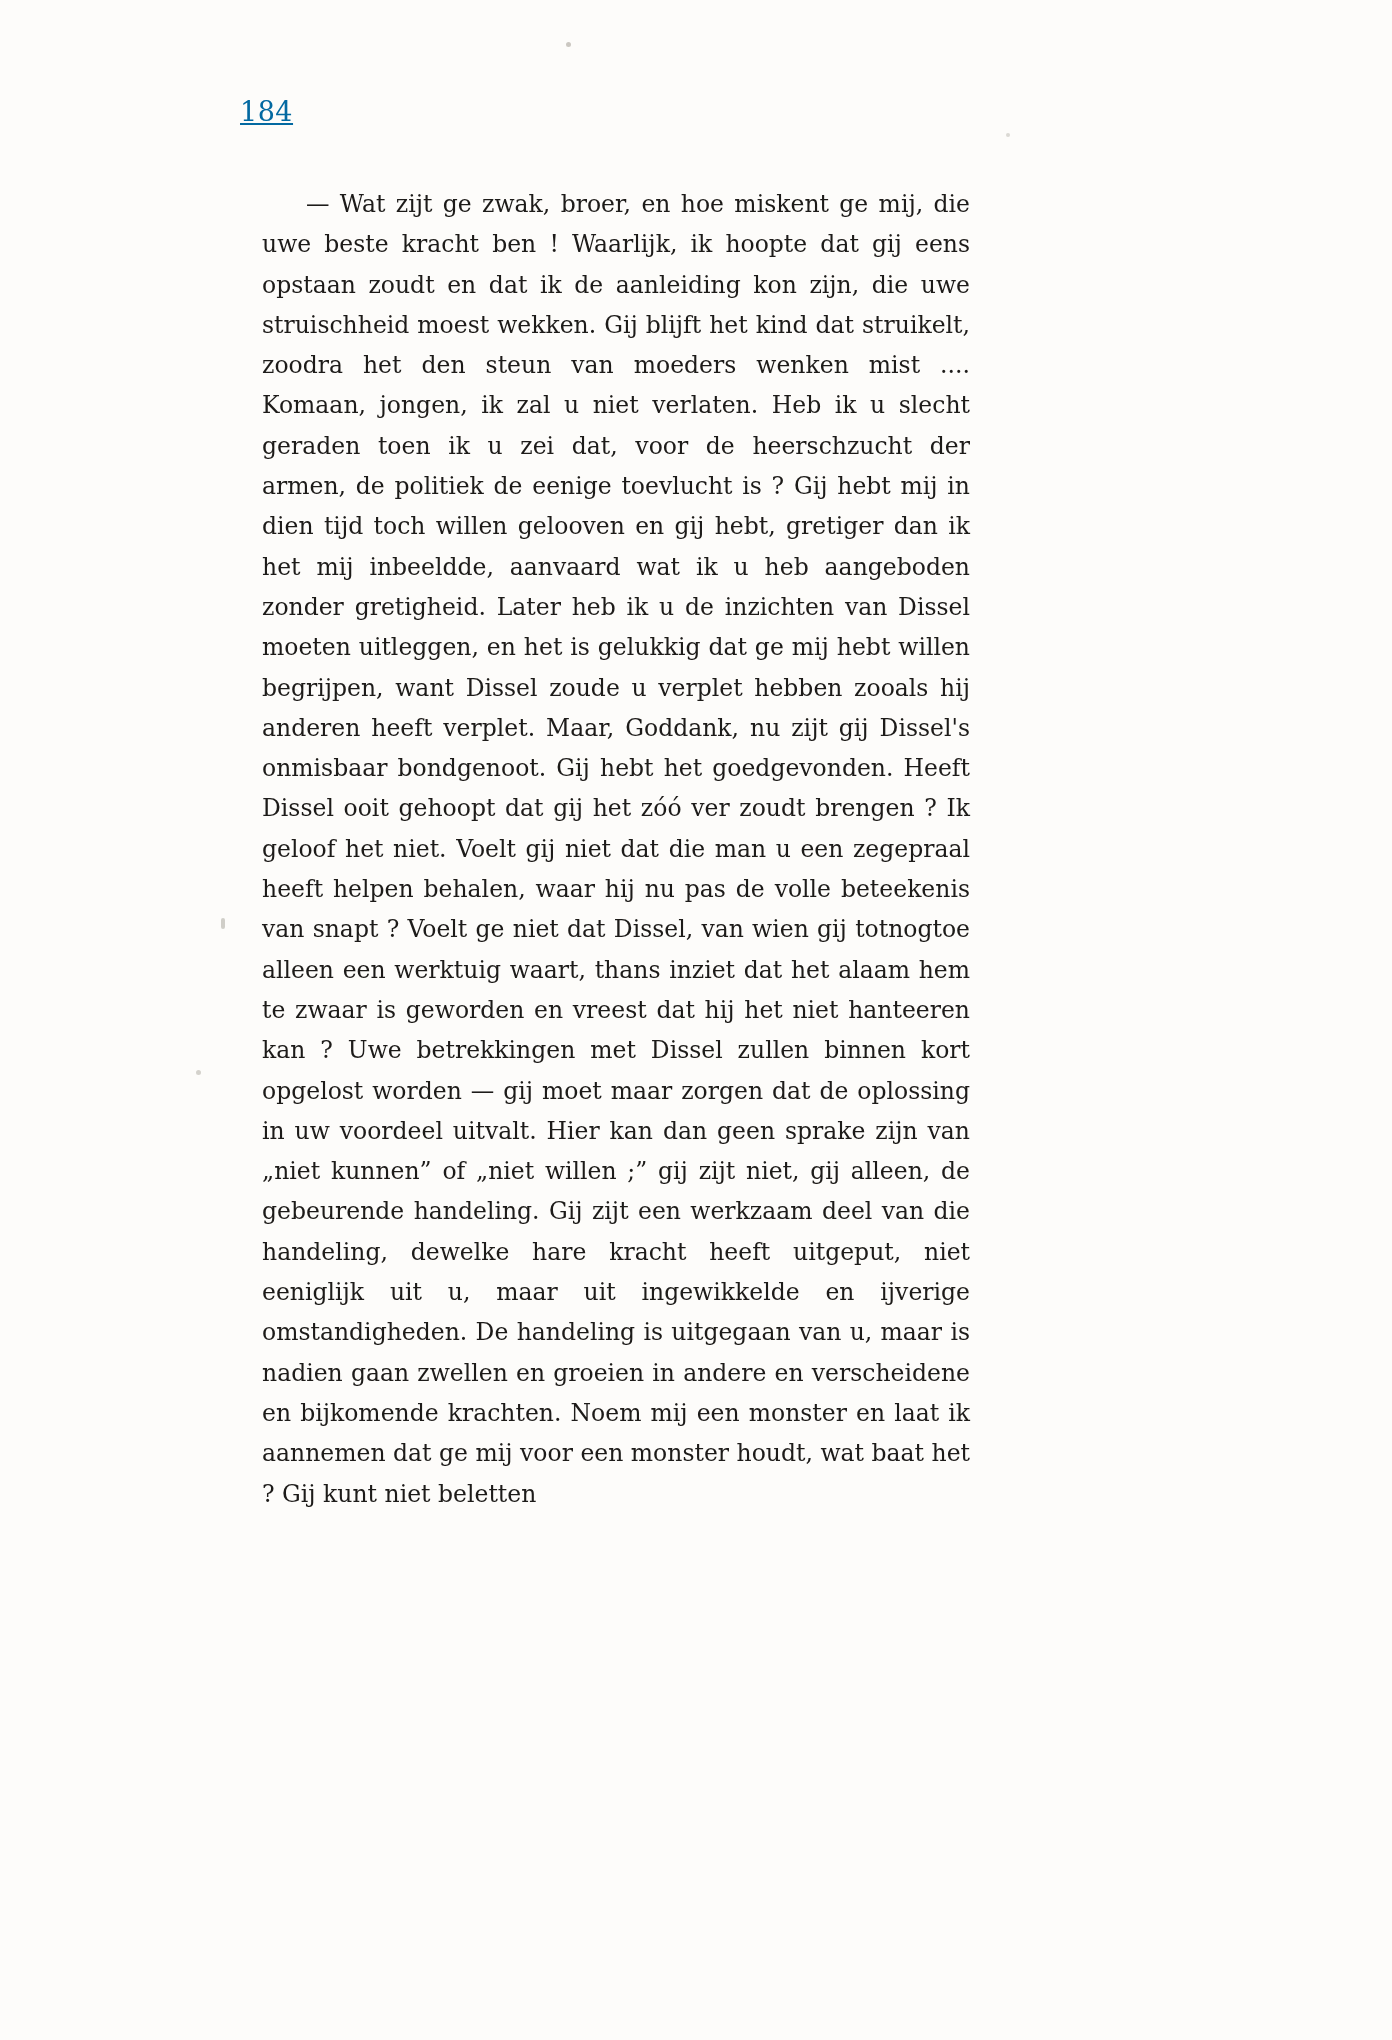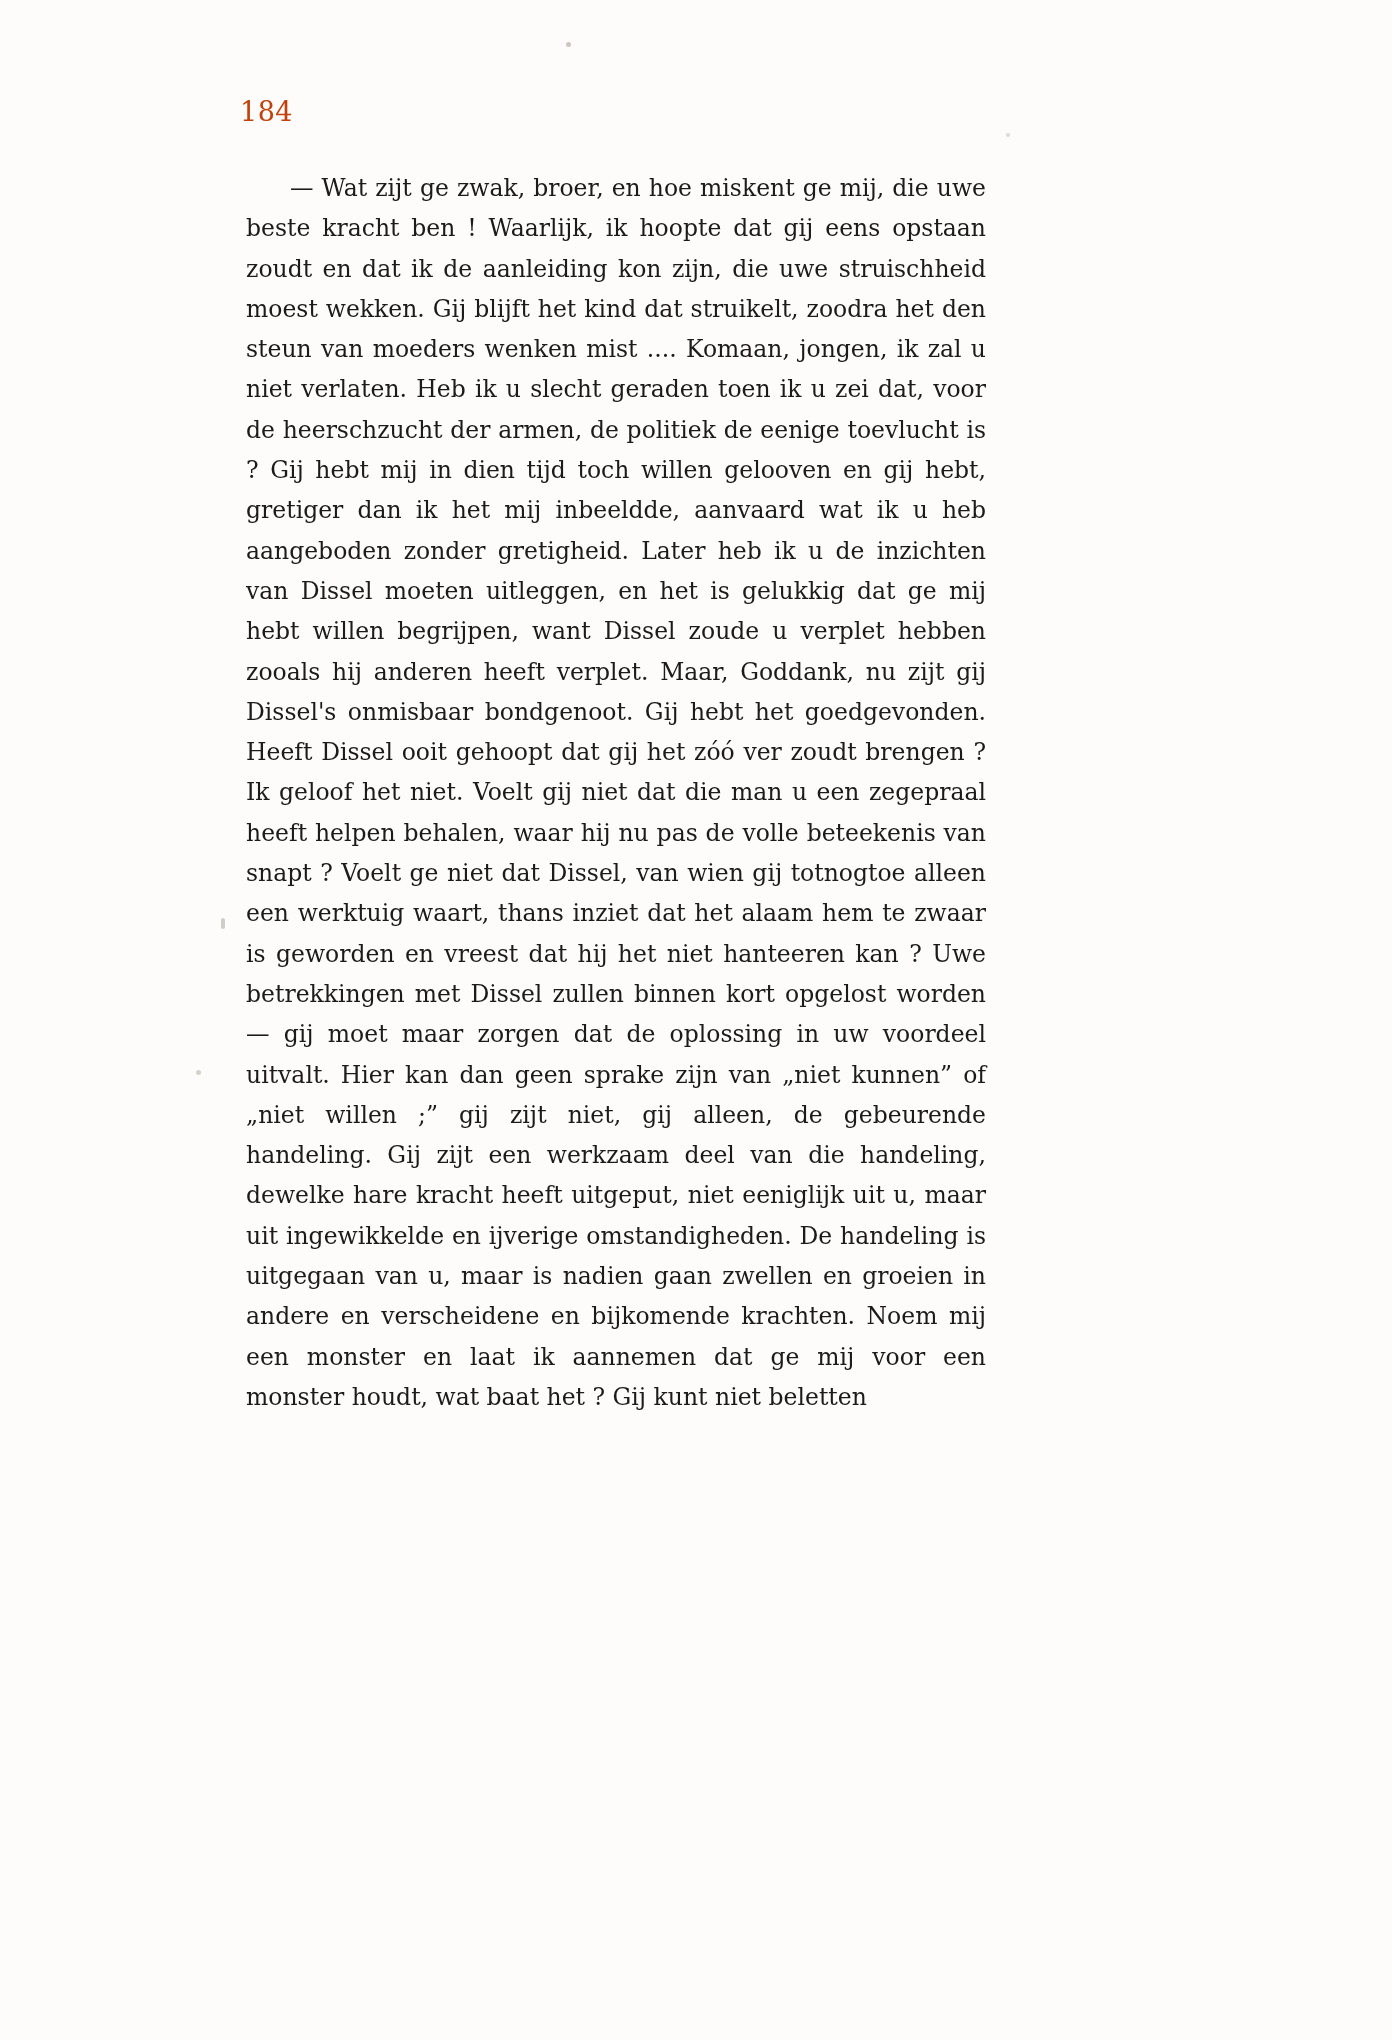--- a/index.html
+++ b/index.html
@@ -20,38 +20,39 @@
     inset: 0;
     background: #fdfcfa;
   }
   .page-number {
     position: absolute;
     left: 240px;
     top: 96px;
     font-family: "DejaVu Serif", serif;
     font-size: 27px;
     letter-spacing: 0.5px;
-    color: #c2410c;
+    color: #0369a1;
+    text-decoration: underline;
   }
   .body-text {
     position: absolute;
     left: 246px;
     top: 168px;
     width: 740px;
     font-family: "DejaVu Serif", serif;
     font-size: 23.5px;
     line-height: 40.3px;
     color: #1d1b19;
     text-align: justify;
     text-justify: inter-word;
     -webkit-hyphens: none;
     hyphens: none;
   }
   .body-text p {
-    margin: 0;
+    margin: 16px;
     text-indent: 44px;
   }
   .margin-speck {
     position: absolute;
     background: #b9b5ad;
     border-radius: 50%;
   }
   .speck-top {
     left: 566px;
     top: 42px;

